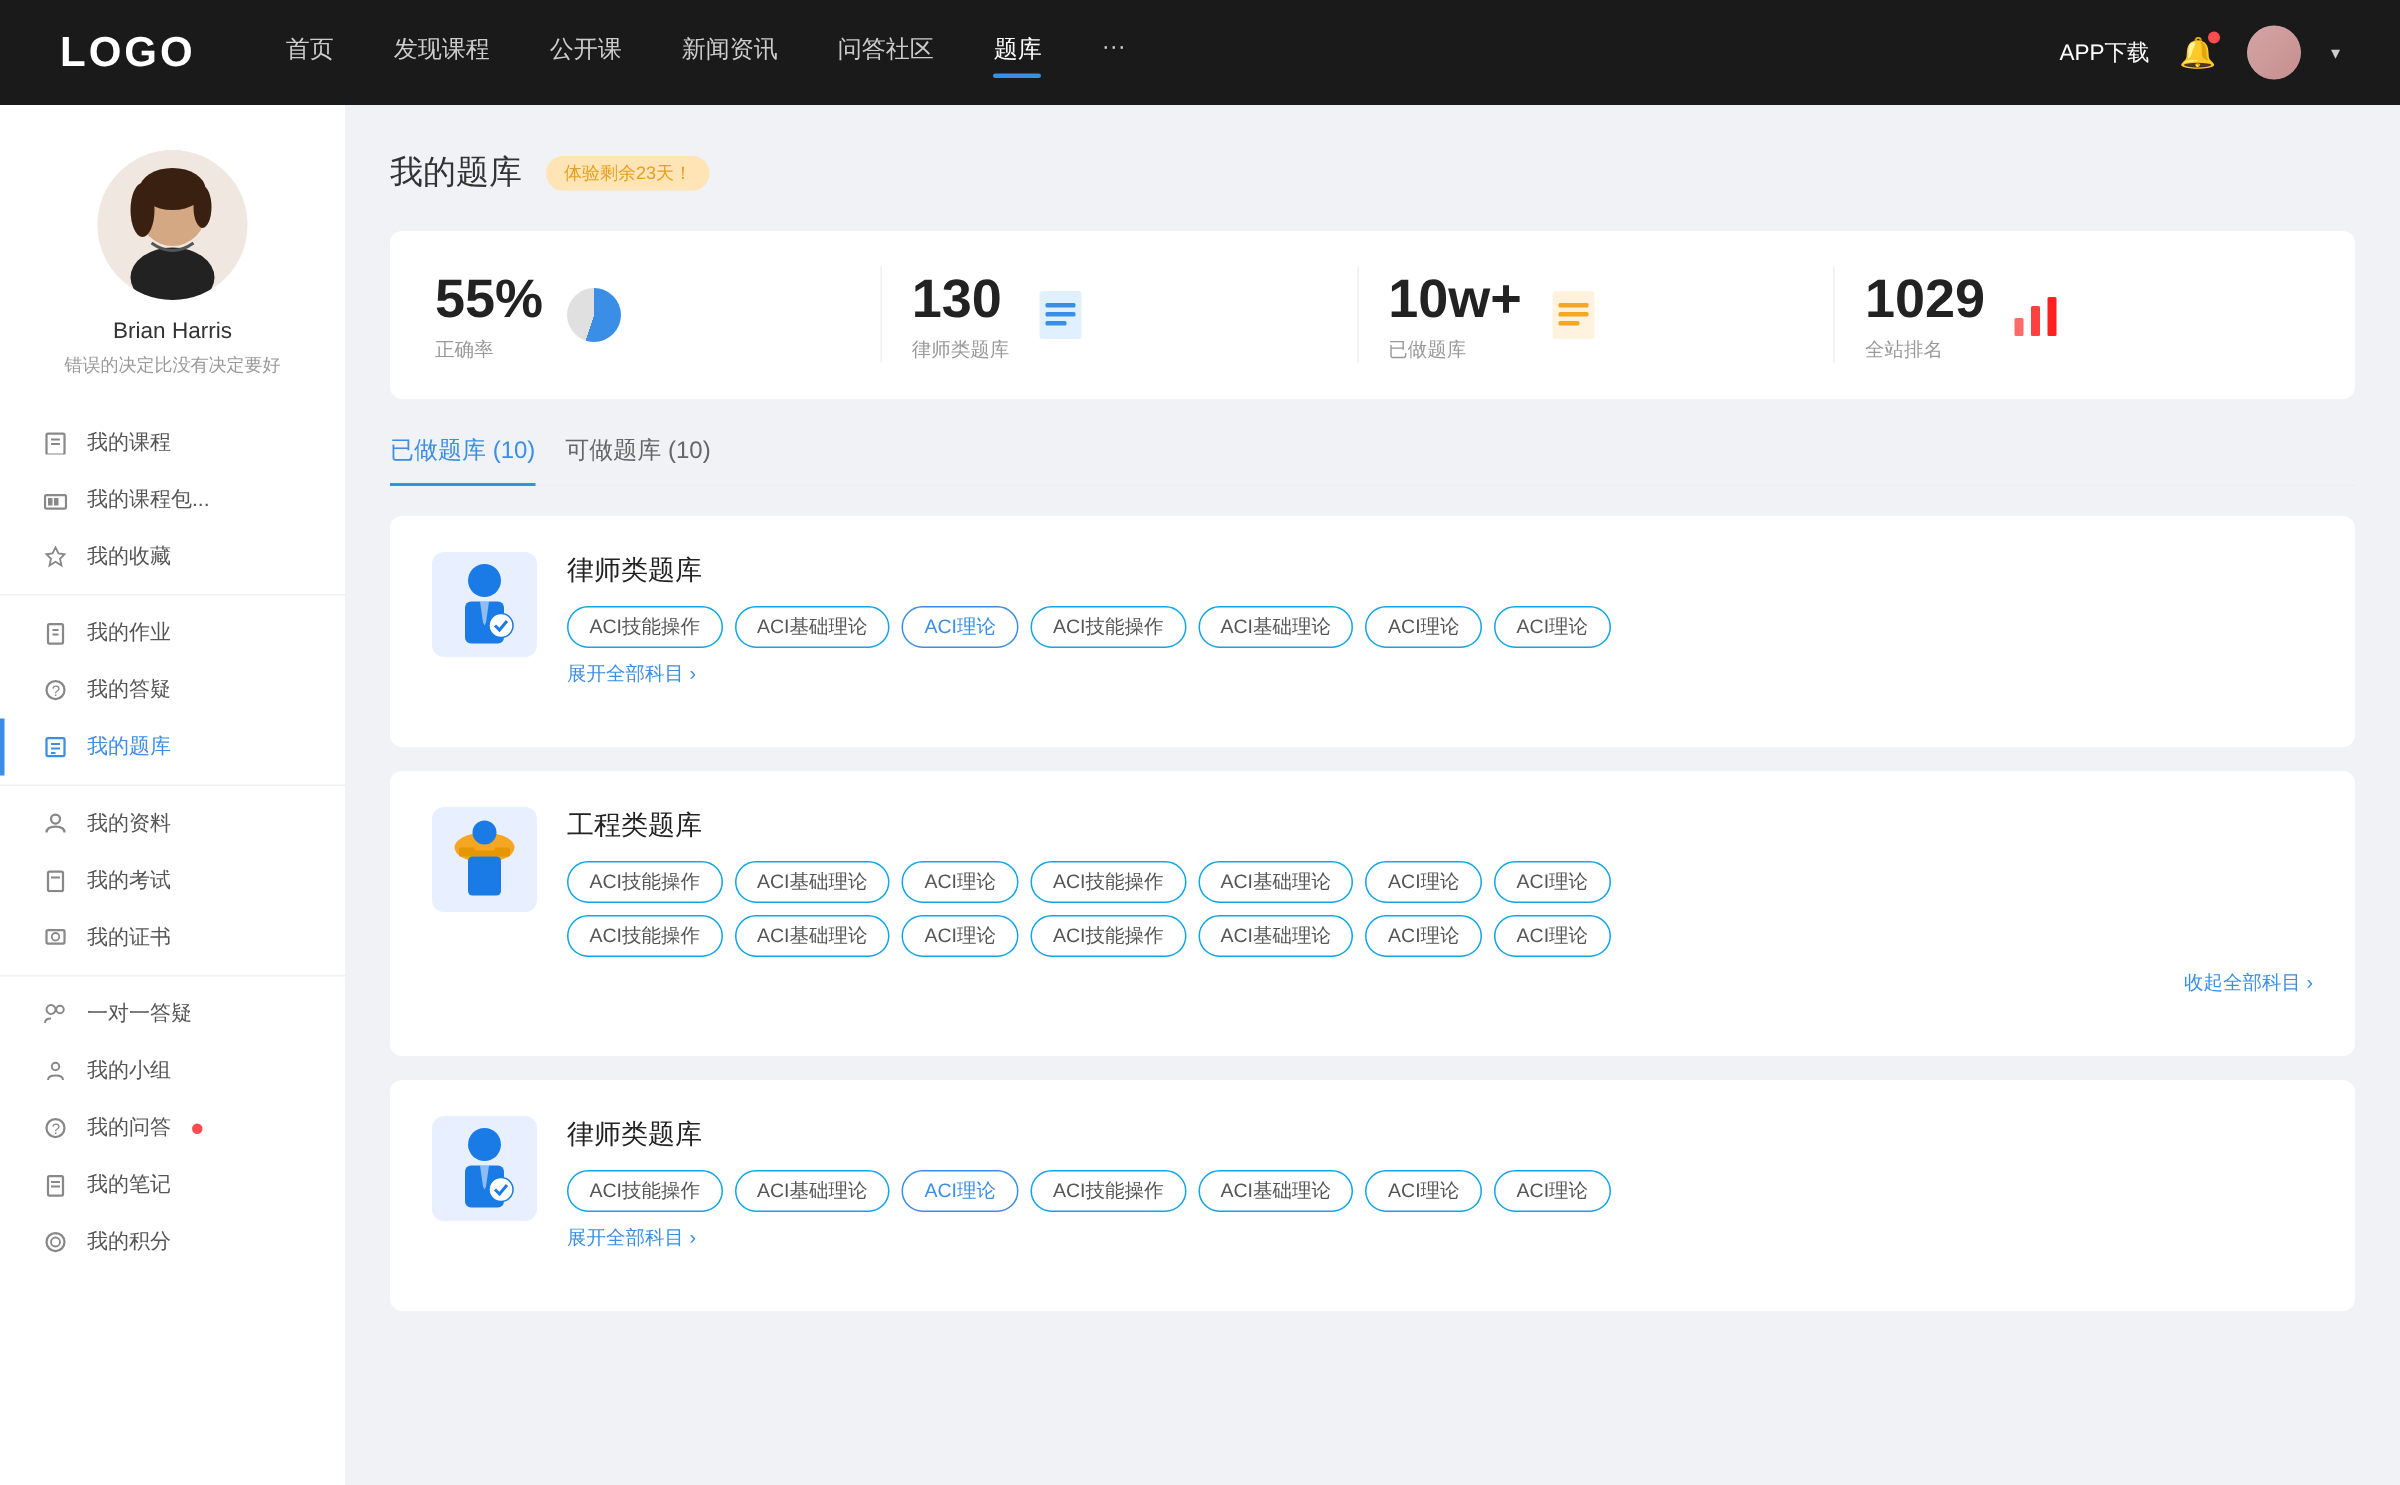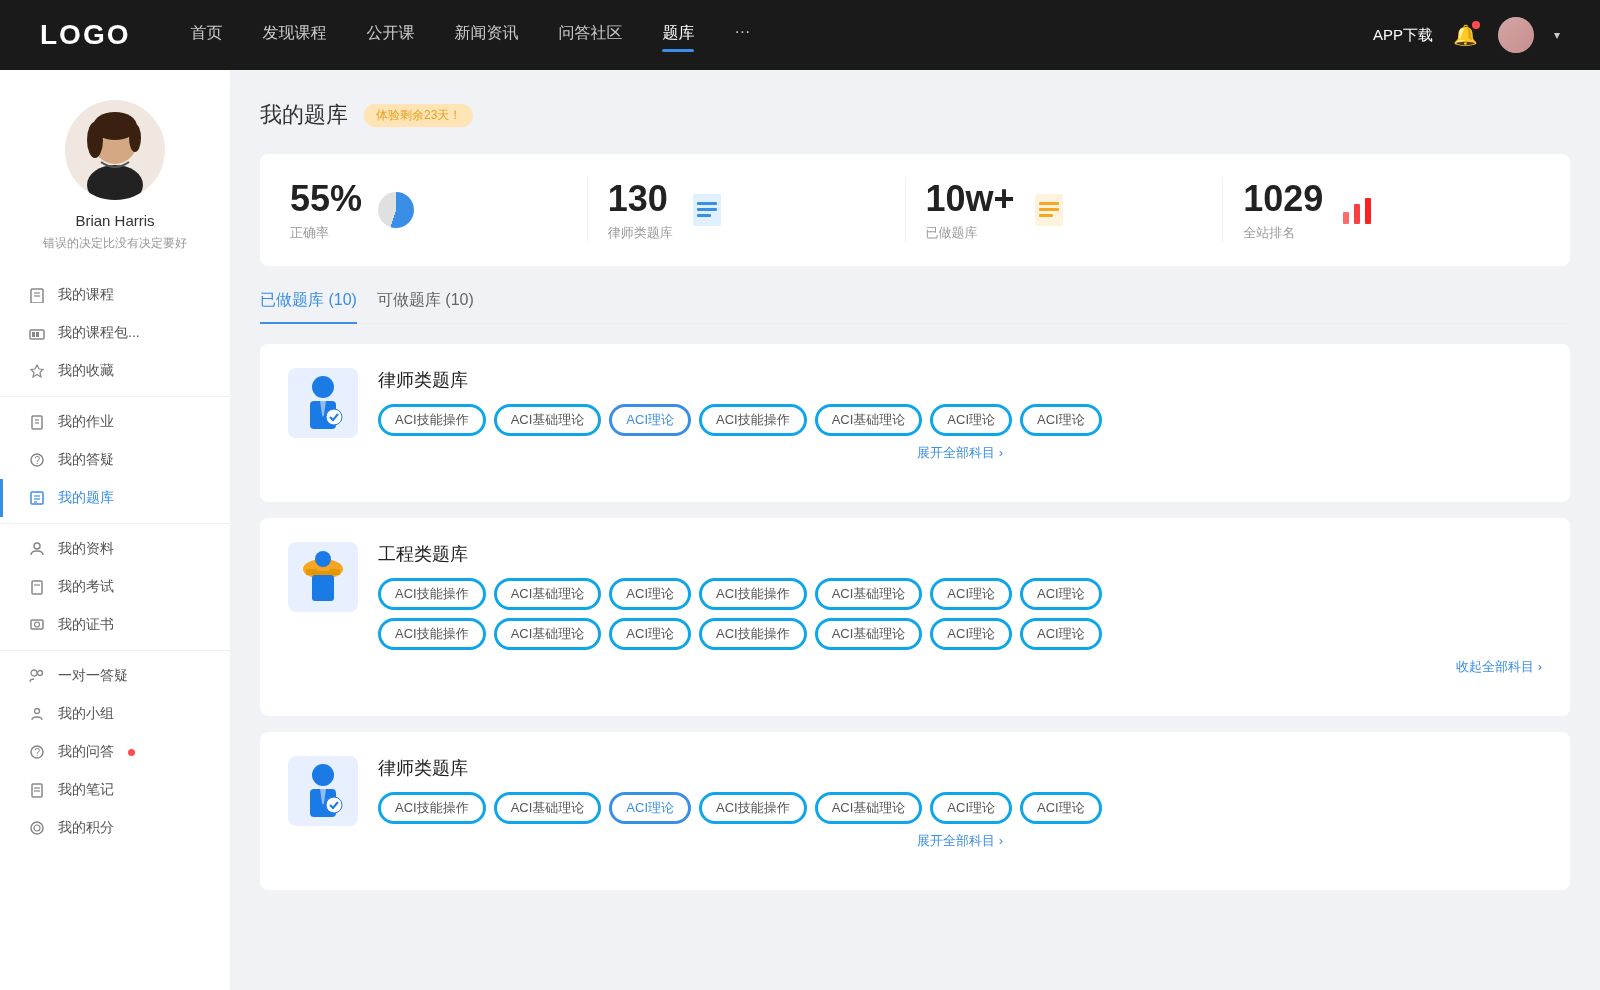--- a/index.html
+++ b/index.html
@@ -281,37 +281,37 @@
     }
     .tags-row {
       display: flex;
       flex-wrap: wrap;
       gap: 8px;
       align-items: center;
     }
     .tag {
       padding: 4px 14px;
       border-radius: 16px;
-      border: 3px solid #0ea5e9;
+      border: 1px solid #0ea5e9;
       font-size: 13px;
       color: #555;
       cursor: pointer;
       background: white;
       white-space: nowrap;
     }
     .tag.active {
       border-color: #3a8ee6;
       color: #3a8ee6;
       background: white;
     }
     .expand-btn {
       font-size: 13px;
       color: #3a8ee6;
       cursor: pointer;
-      text-align: center;
+      text-align: left;
       margin-top: 8px;
     }
     .collapse-btn {
       font-size: 13px;
       color: #3a8ee6;
       cursor: pointer;
       text-align: right;
       margin-top: 8px;
     }
 

